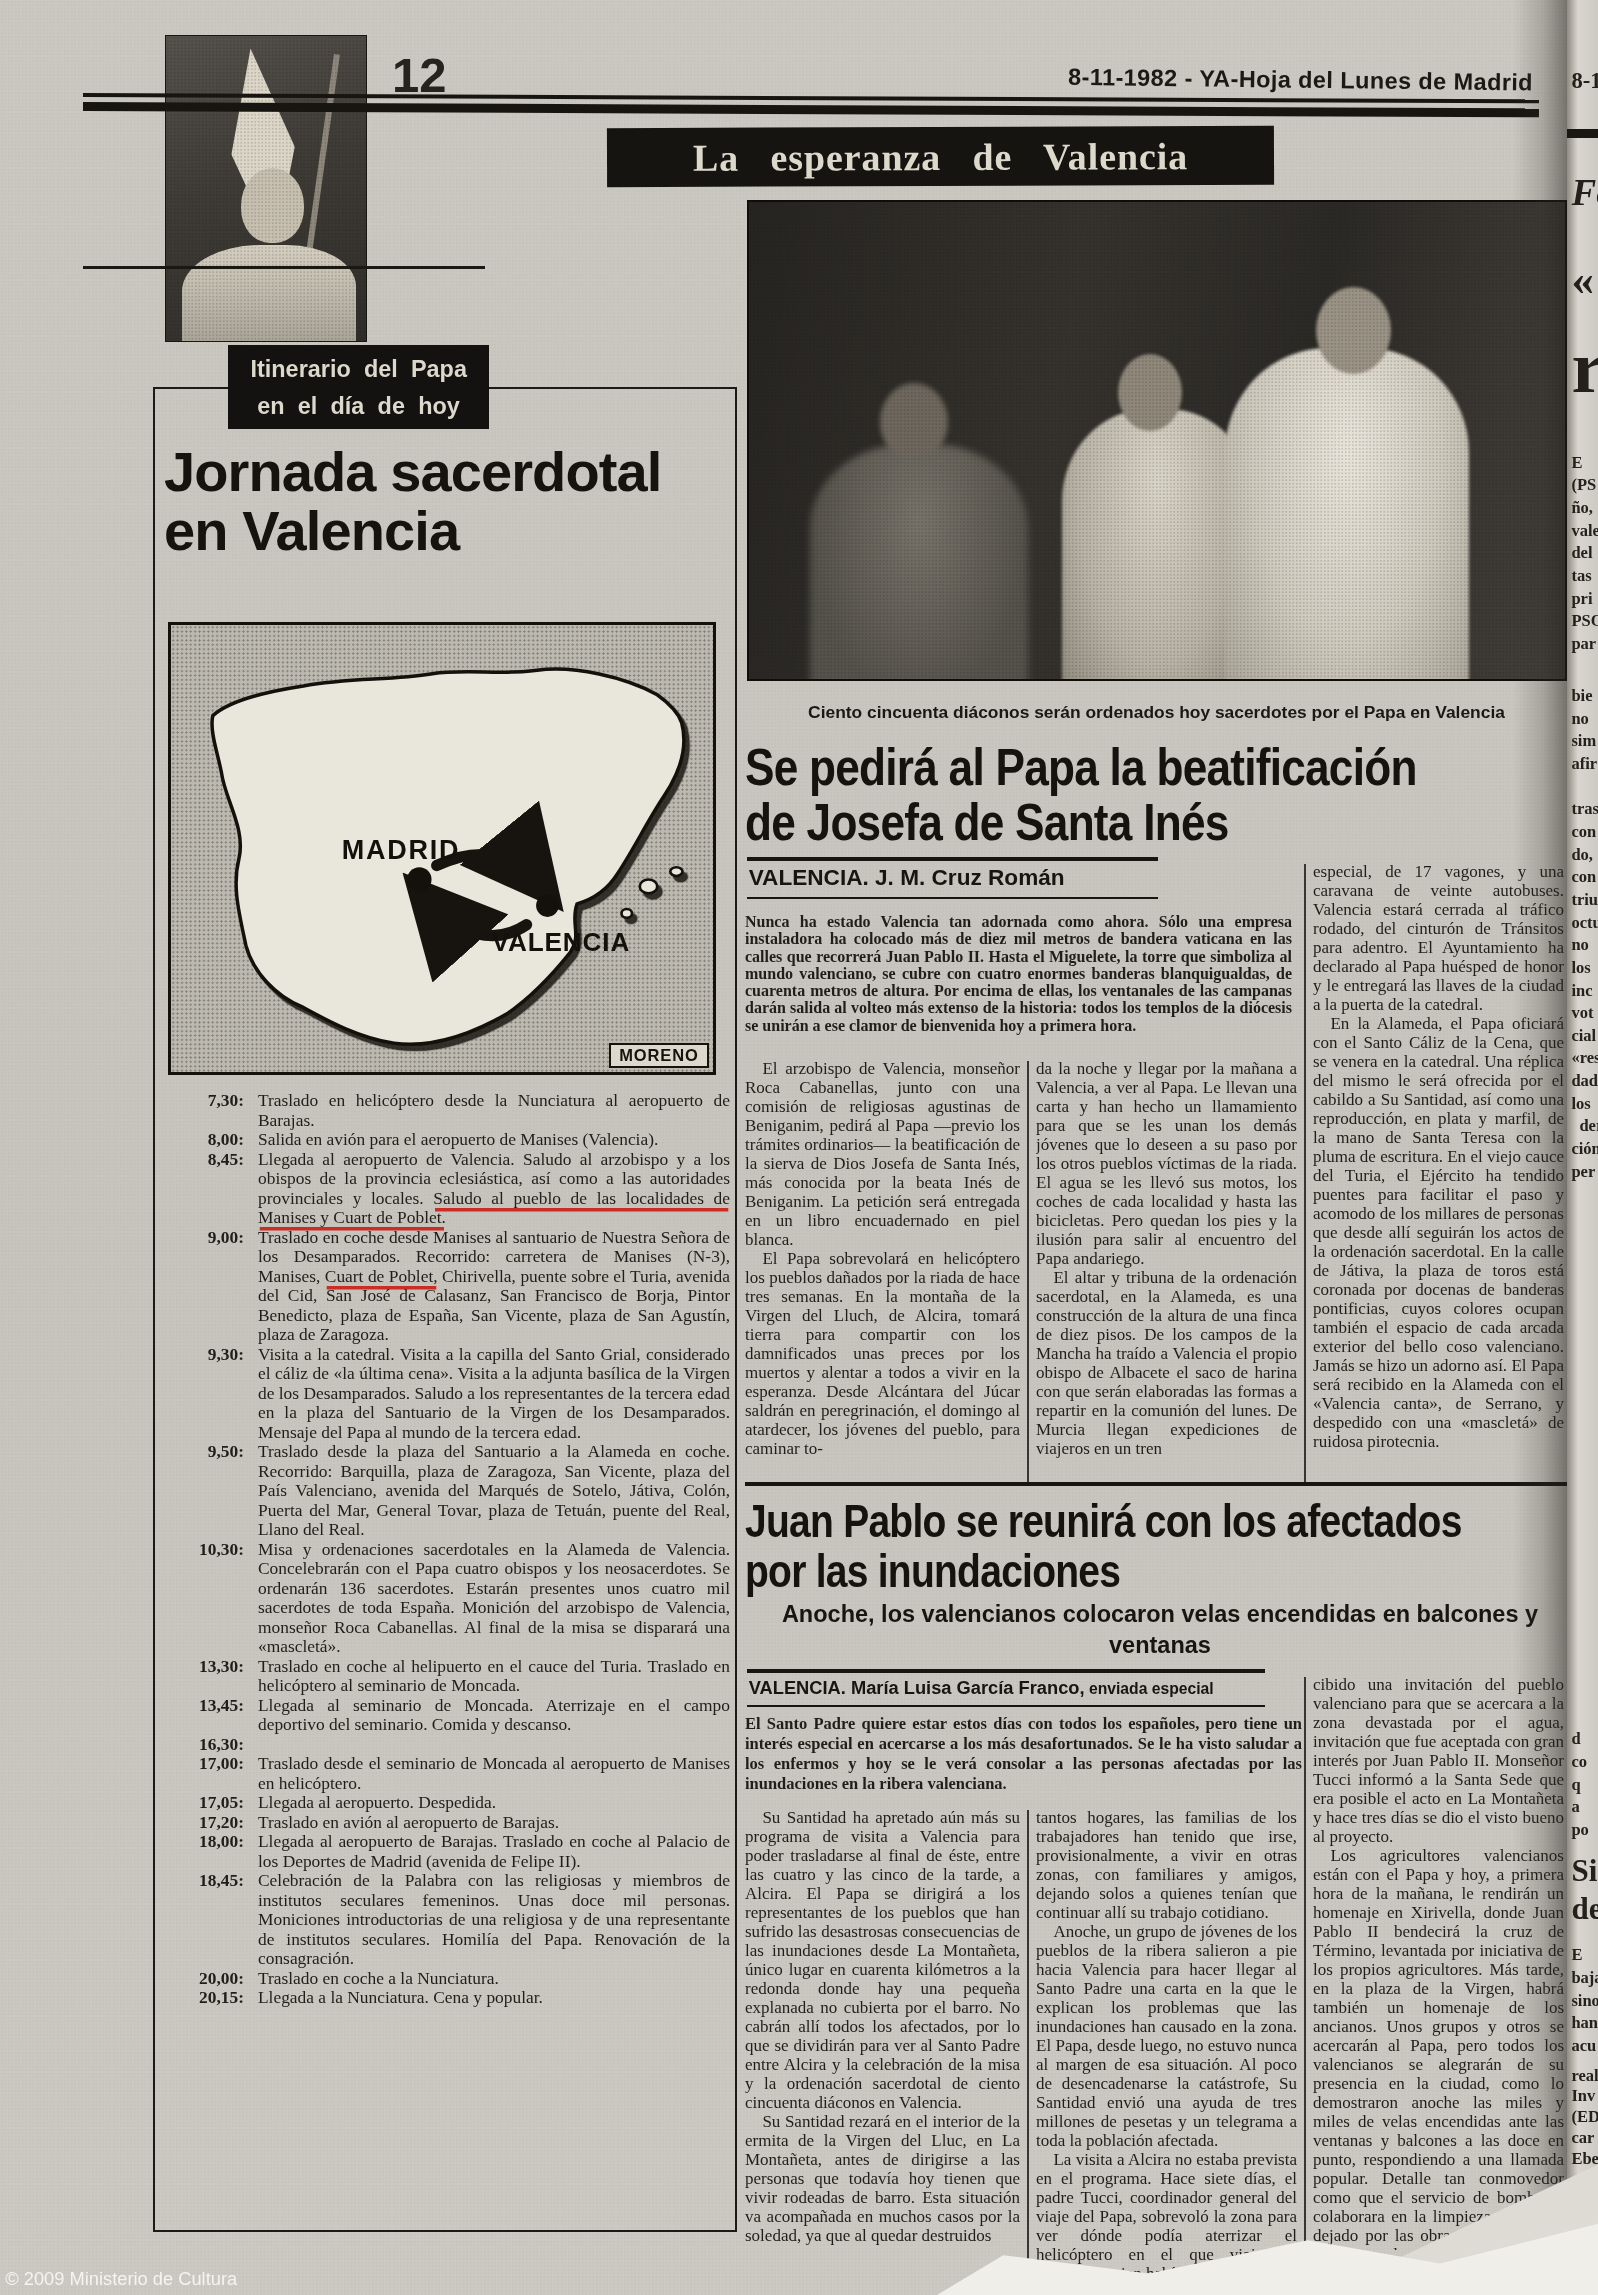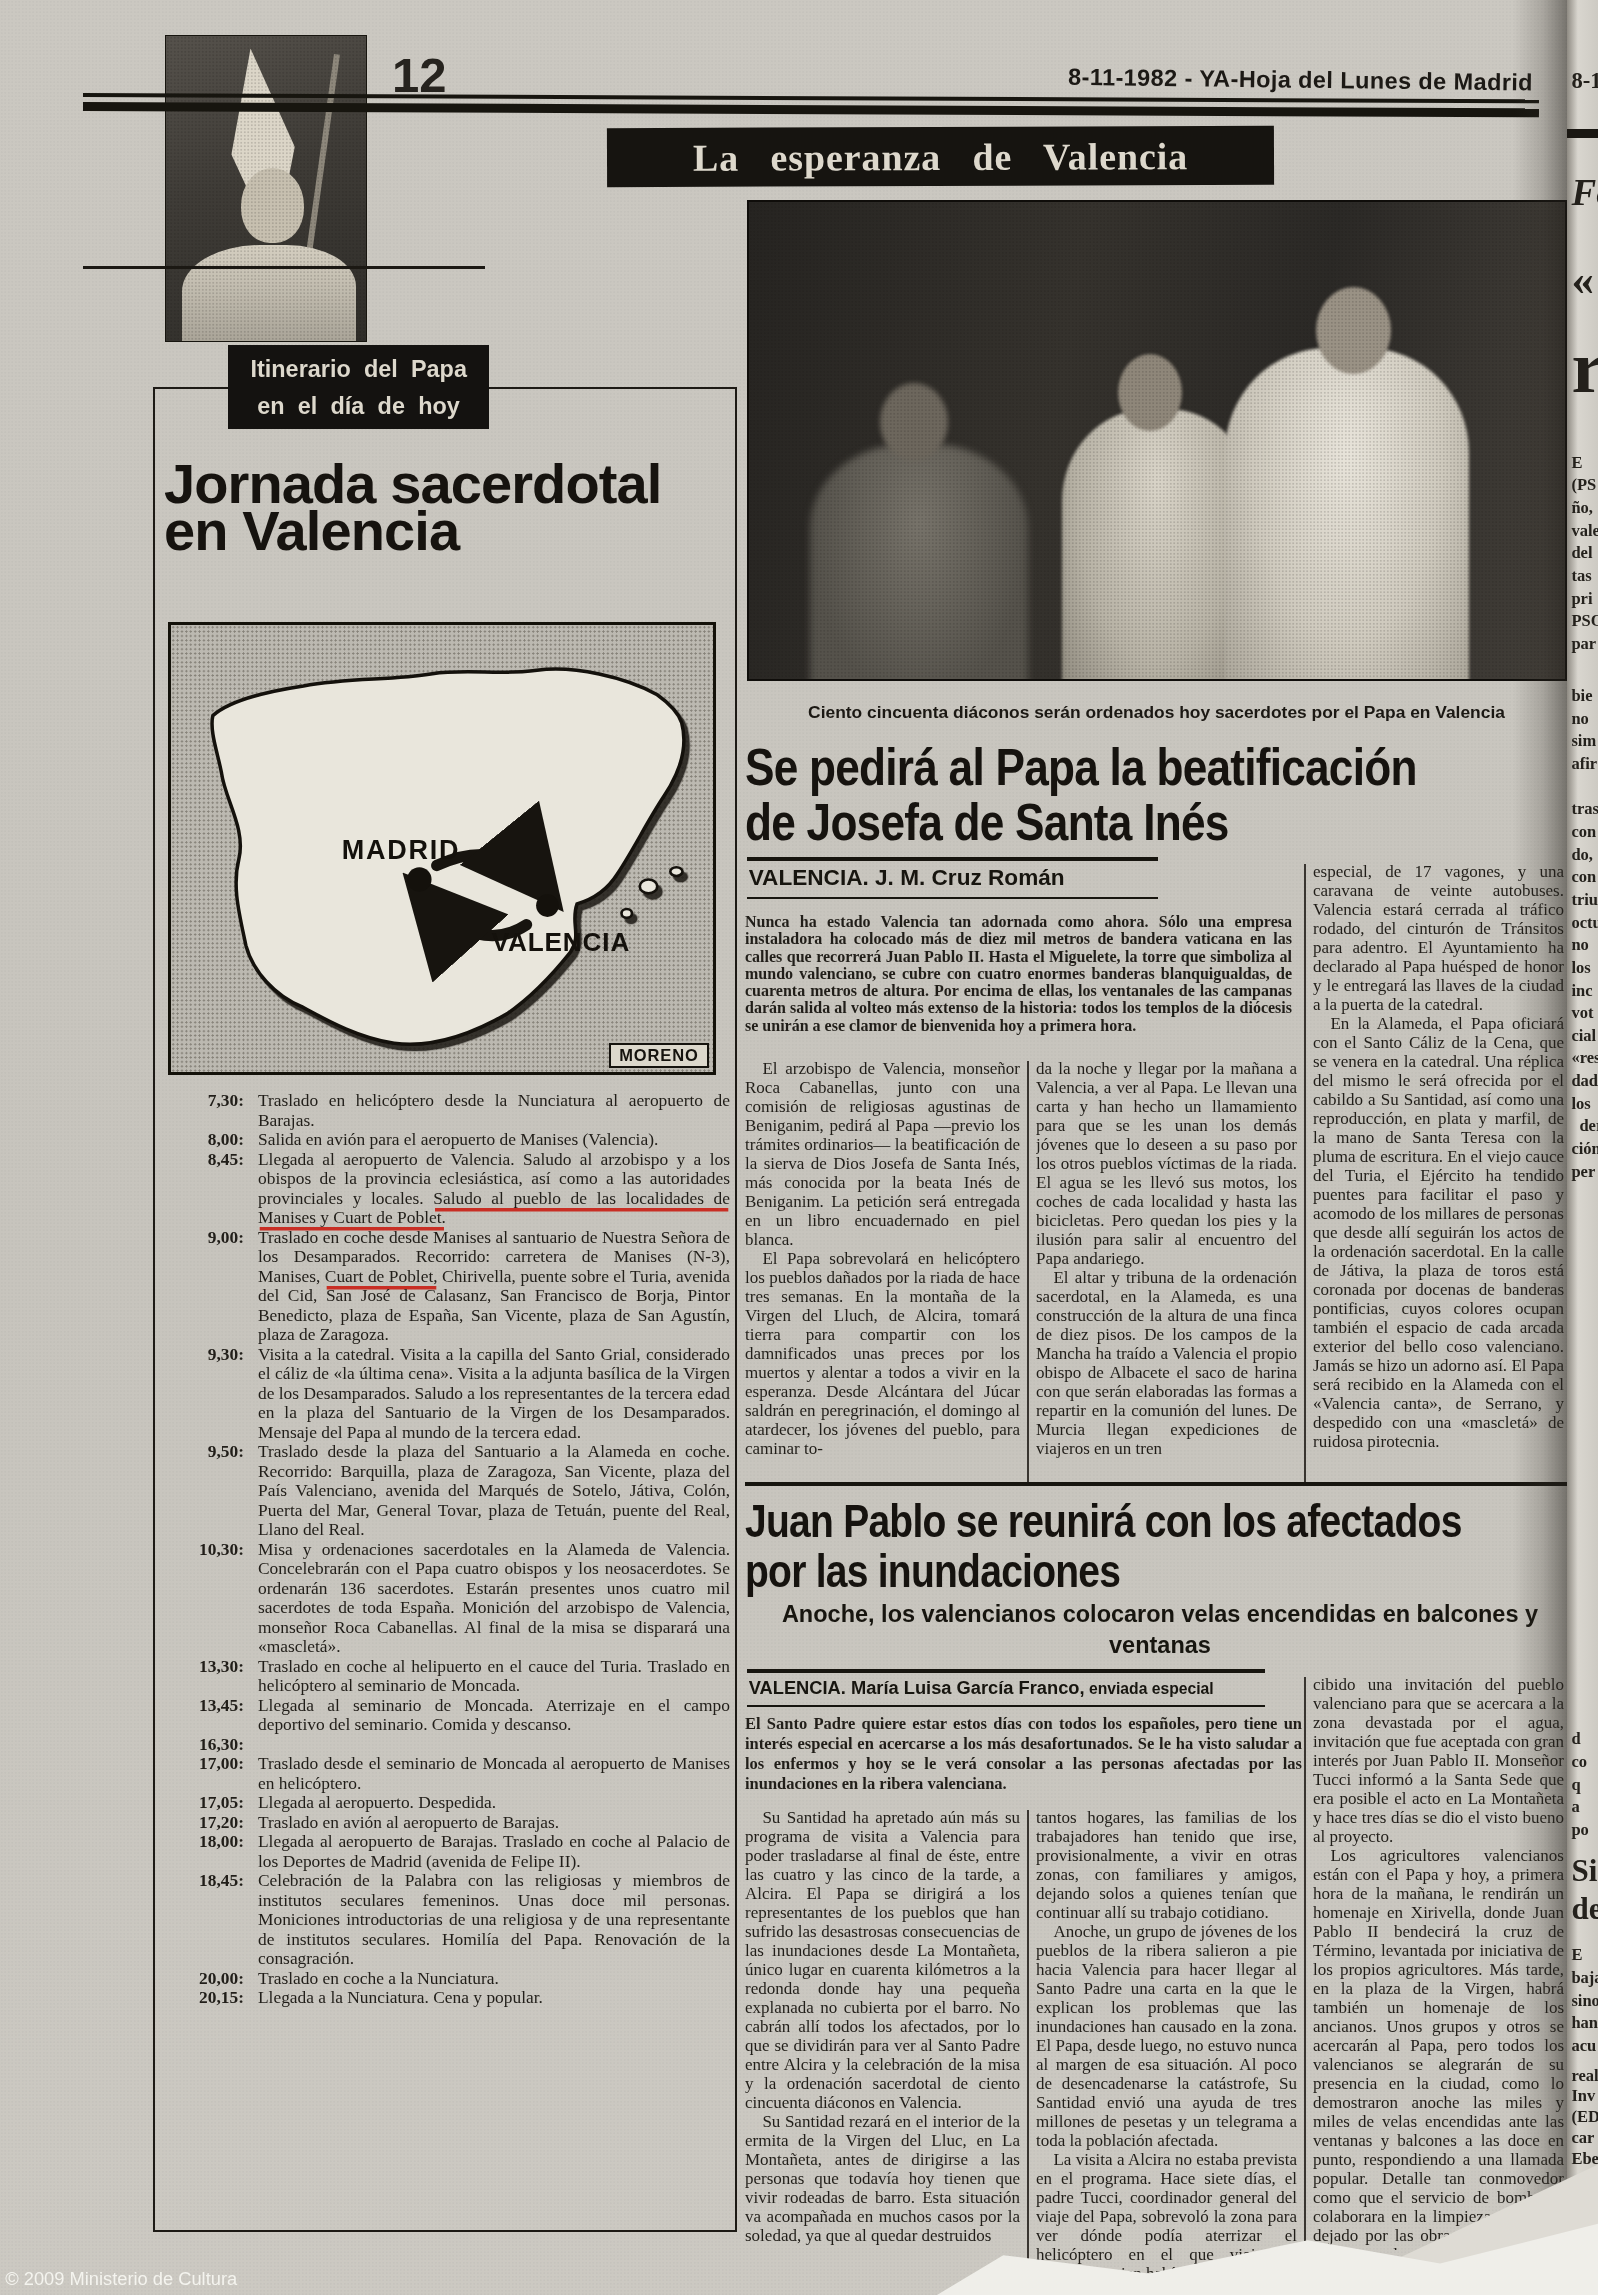--- a/index.html
+++ b/index.html
@@ -32,21 +32,21 @@
   .pope .face{position:absolute;left:75px;top:132px;width:63px;height:75px;background:#c7c0b0;border-radius:50% 50% 46% 46%;}
   .pope .body{position:absolute;left:15.7px;bottom:-7px;width:174px;height:103px;background:linear-gradient(#d5cfc1,#a7a296);border-radius:45% 40% 0 0;}
   .pope .staff{position:absolute;left:148px;top:17.4px;width:6.1px;height:287px;background:#8e887c;transform:rotate(8deg);}
   .halftone{position:absolute;inset:0;background:radial-gradient(circle, rgba(20,18,15,0.16) 0.9px, transparent 1.2px) 0 0/3.5px 3.5px;}
 
   
   .leftbox{left:153px;top:387px;width:580px;height:1841px;border:2.6px solid #1d1a15;}
   .kicker{left:228px;top:345px;width:261px;height:84px;background:#141210;display:flex;flex-direction:column;
           align-items:center;justify-content:center;z-index:3;}
   .kicker div{color:#ddd8cc;font-weight:bold;font-size:24.4px;line-height:37px;word-spacing:7px;font-family:"Liberation Sans",sans-serif;transform:scaleX(.96);}
-  .jornada1{left:164px;top:439px;font-size:56px;margin-top:12px;}
+  .jornada1{left:164px;top:439px;font-size:56px;}
   .jornada2{left:164px;top:498px;font-size:56px;}
 
   
   .mapbox{left:168px;top:622px;width:542px;height:447px;border:3.5px solid #131109;
           background:radial-gradient(circle, #868279 1px, transparent 1.2px) 0 0/4.4px 4.4px,#bcb9b1;overflow:hidden;}
   .moreno{position:absolute;right:4.4px;bottom:4.4px;border:2.6px solid #15130e;background:#dcd8cc;
           padding:0.9px 7.8px;font-family:"Liberation Sans",sans-serif;font-weight:bold;font-size:16.5px;letter-spacing:0.9px;color:#15130e;}
 
   
   .schedule{left:167px;top:1091px;width:563px;height:1125px;overflow:hidden;font-size:17.4px;line-height:19.5px;}

